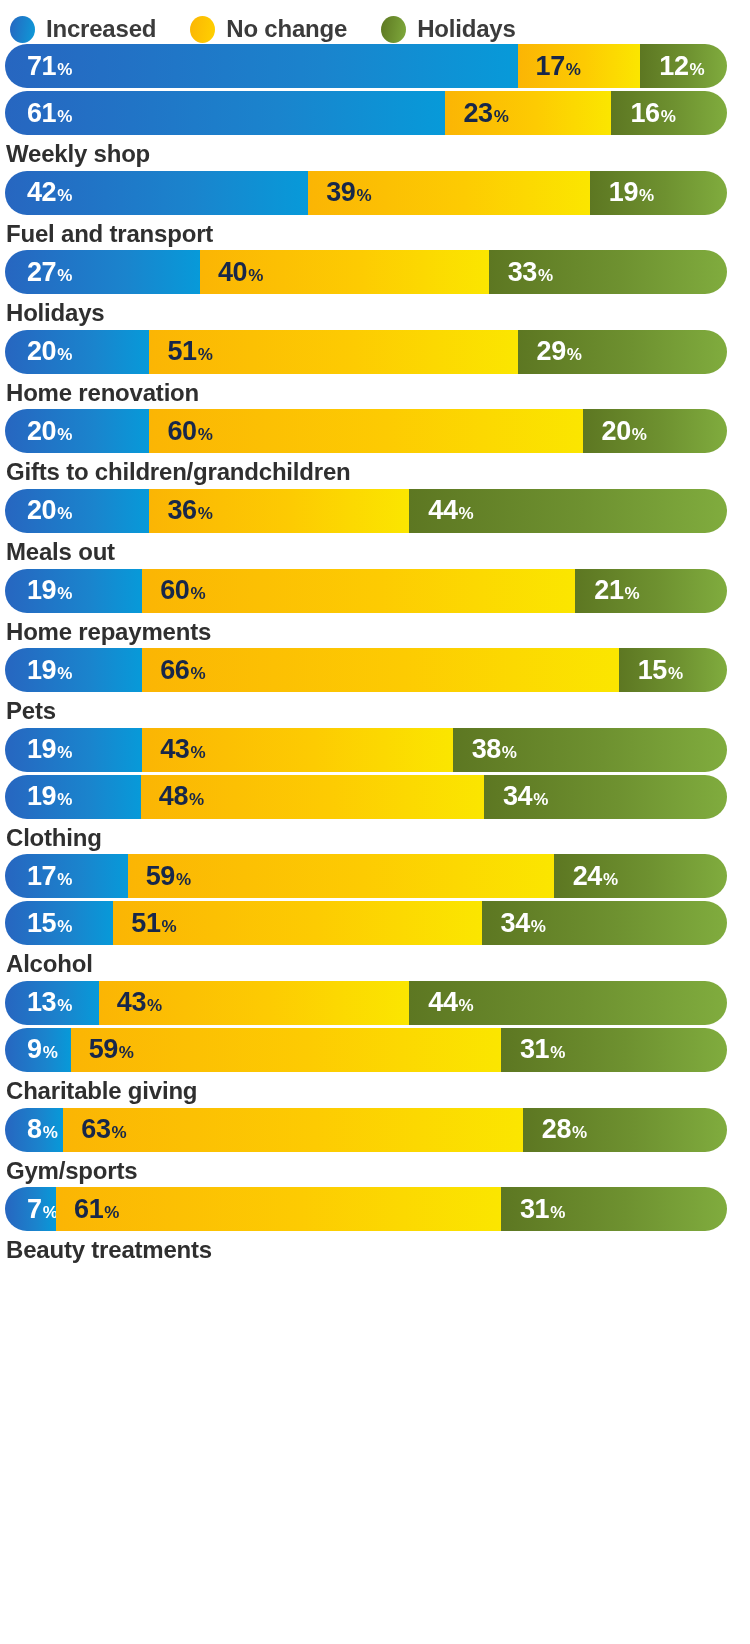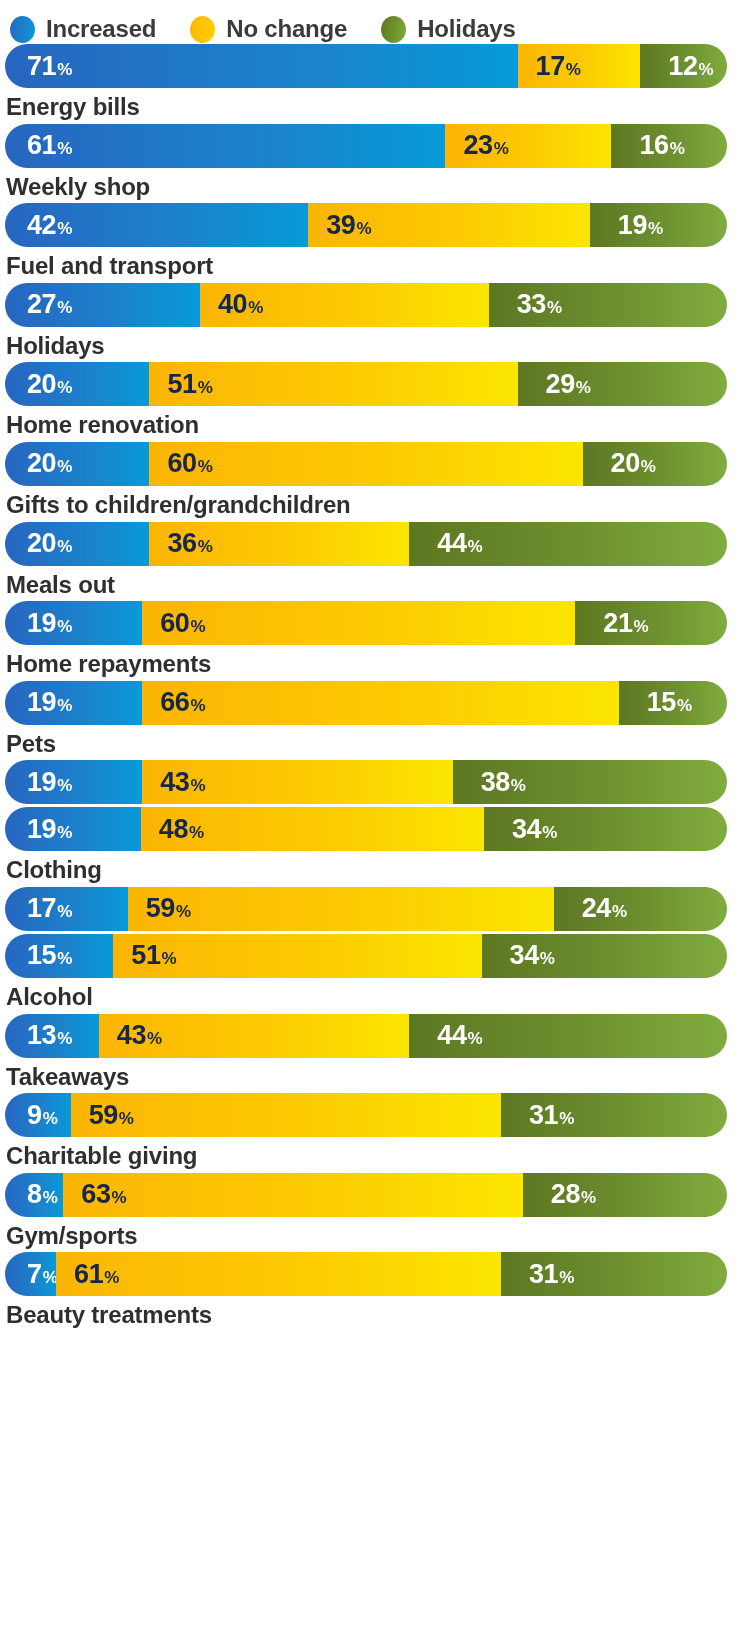--- a/index.html
+++ b/index.html
@@ -87,21 +87,21 @@
     padding-left: 22px;
   }
   .seg.nochange {
     background: linear-gradient(to right, #fbb504 0%, #fdcb02 55%, #fbe600 100%);
     color: #17274a;
     padding-left: 18px;
   }
   .seg.decreased {
     background: linear-gradient(to right, #5d7722 0%, #6e9130 55%, #80ac3e 100%);
     color: #ffffff;
-    padding-left: 28px;
+    padding-left: 19px;
   }
   .seg-value {
     font-size: 27px;
     font-weight: 700;
     line-height: 1;
     letter-spacing: -0.4px;
     white-space: nowrap;
     display: inline-flex;
     align-items: baseline;
   }
@@ -146,21 +146,20 @@
           <div class="seg increased" style="width: 71%;">
             <span class="seg-value">71<span class="seg-pct">%</span></span>
           </div>
           <div class="seg nochange" style="width: 17%;">
             <span class="seg-value">17<span class="seg-pct">%</span></span>
           </div>
           <div class="seg decreased" style="width: 12%;">
             <span class="seg-value">12<span class="seg-pct">%</span></span>
           </div>
         </div>
-        <div class="row-label">Energy bills</div>
       </div>
       <div class="row">
         <div class="bar">
           <div class="seg increased" style="width: 61%;">
             <span class="seg-value">61<span class="seg-pct">%</span></span>
           </div>
           <div class="seg nochange" style="width: 23%; padding-left: 18px;">
             <span class="seg-value">23<span class="seg-pct">%</span></span>
           </div>
           <div class="seg decreased" style="width: 16%;">
@@ -326,21 +325,20 @@
           <div class="seg increased" style="width: 13%;">
             <span class="seg-value">13<span class="seg-pct">%</span></span>
           </div>
           <div class="seg nochange" style="width: 43%;">
             <span class="seg-value">43<span class="seg-pct">%</span></span>
           </div>
           <div class="seg decreased" style="width: 44%;">
             <span class="seg-value">44<span class="seg-pct">%</span></span>
           </div>
         </div>
-        <div class="row-label">Takeaways</div>
       </div>
       <div class="row">
         <div class="bar">
           <div class="seg increased" style="width: 9.09091%;">
             <span class="seg-value">9<span class="seg-pct">%</span></span>
           </div>
           <div class="seg nochange" style="width: 59.596%;">
             <span class="seg-value">59<span class="seg-pct">%</span></span>
           </div>
           <div class="seg decreased" style="width: 31.3131%;">

